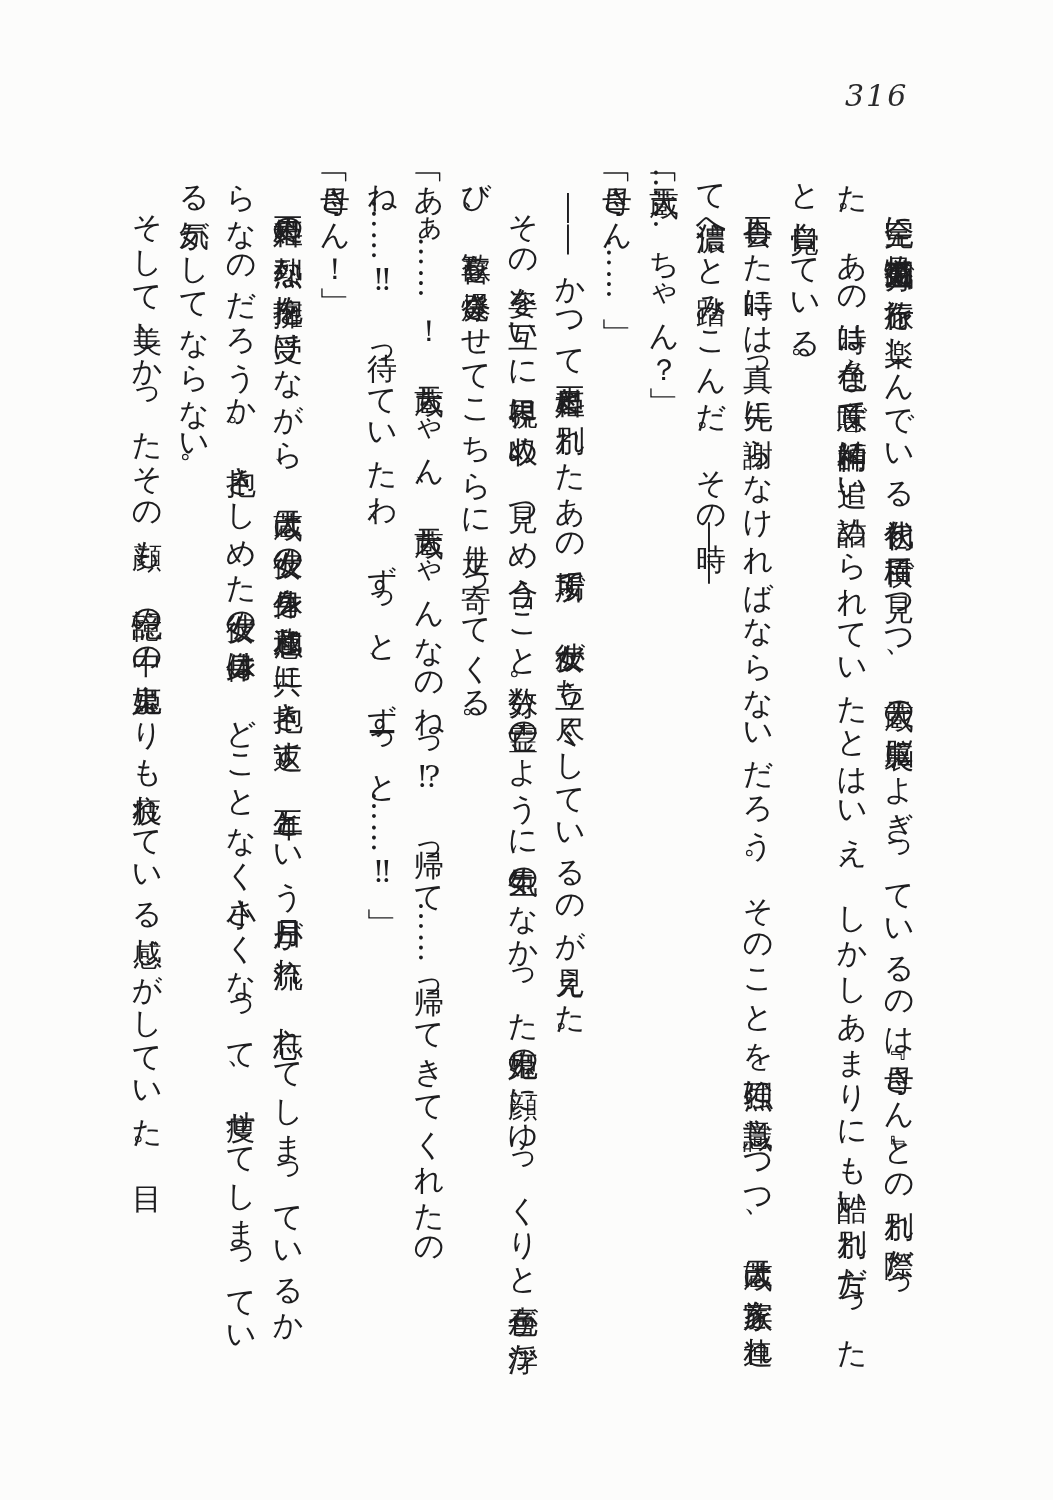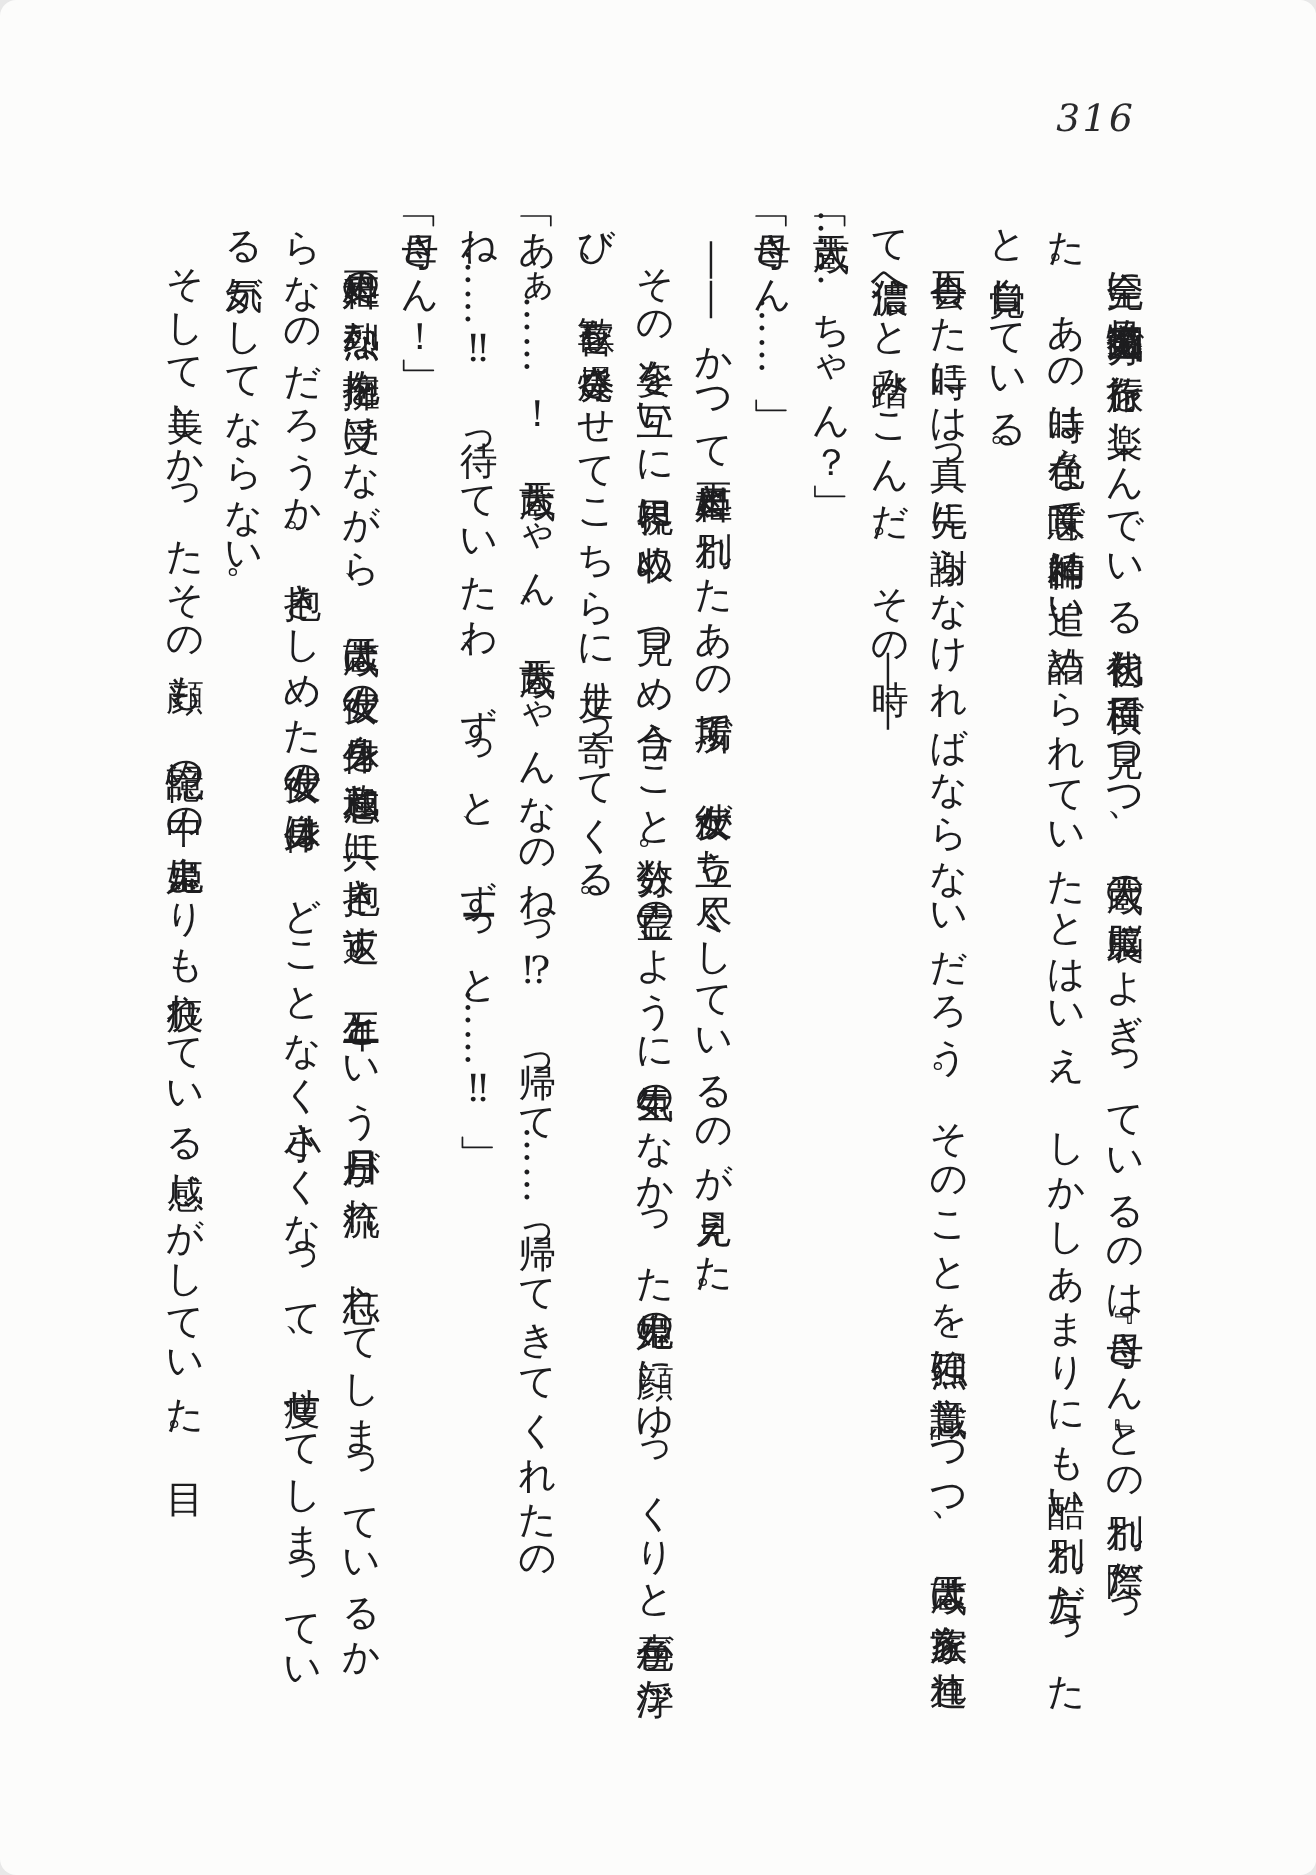--- a/index.html
+++ b/index.html
@@ -8,21 +8,20 @@
     background: #e8e8e8;
   }
   .page {
     position: relative;
     width: 1053px;
     height: 1500px;
     background: #fcfcfb;
     overflow: hidden;
     font-family: "DejaVu Serif", "Liberation Serif", serif;
     color: #1d1d1f;
-    border-radius: 13px;
   }
   .page-number {
     position: absolute;
     top: 78px;
     left: 845px;
     font-size: 30px;
     font-style: italic;
     letter-spacing: 2px;
     color: #2a2a2c;
   }

